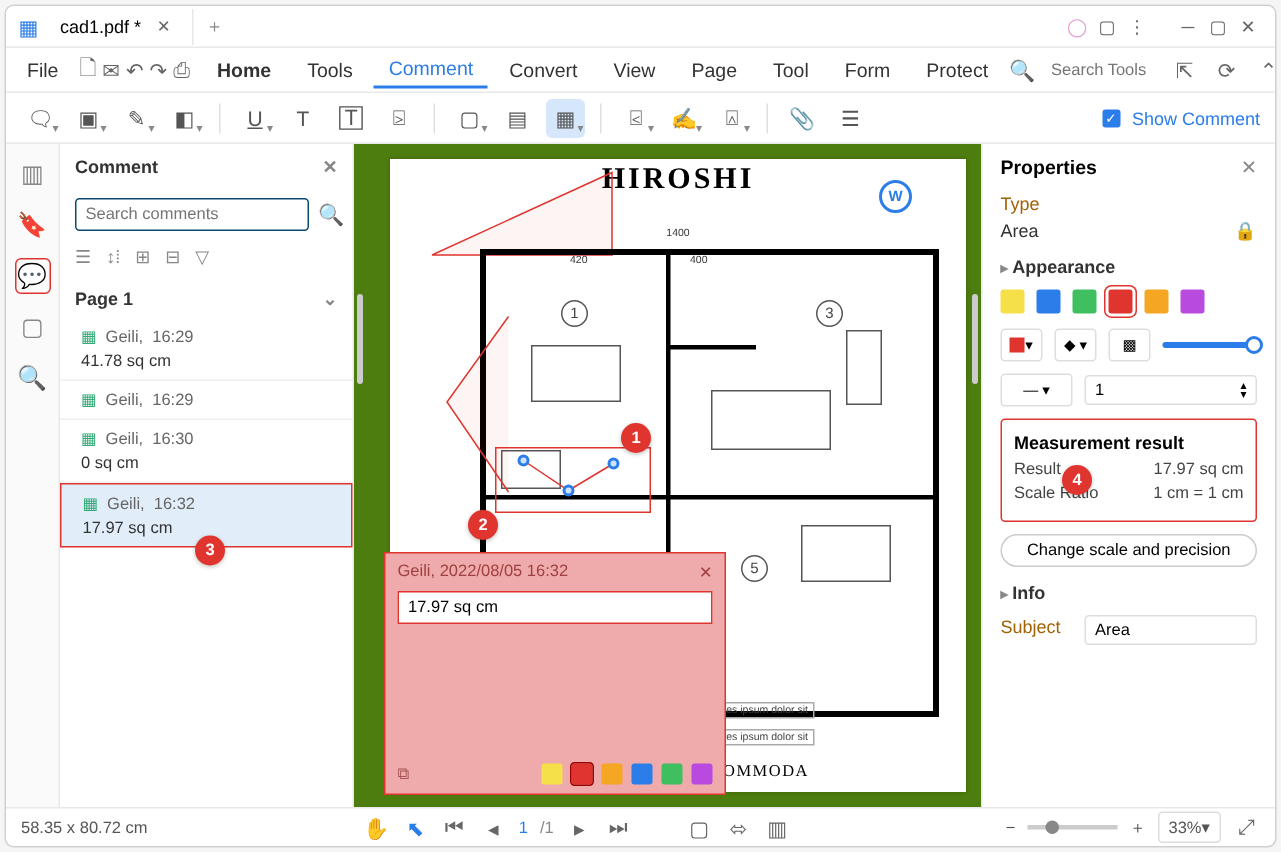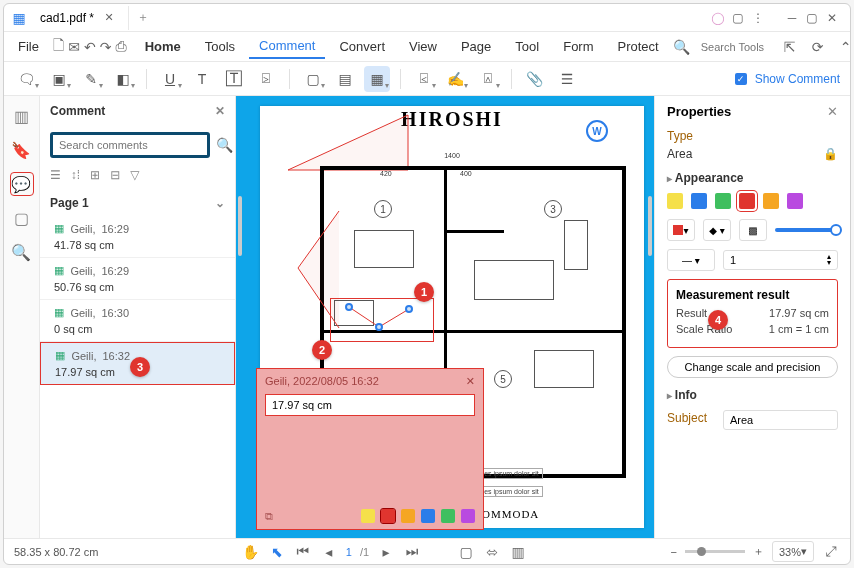--- a/index.html
+++ b/index.html
@@ -21,31 +21,31 @@
 .tb-btn .dd { font-size: 8px; position: absolute; right: 1px; bottom: 2px; color: #888; }
 .sep { width: 1px; height: 20px; background: #e0e0e0; }
 .body { flex: 1; display: flex; min-height: 0; }
 .railbar { width: 36px; background: #fafafa; border-right: 1px solid #e8e8e8; padding-top: 8px; display: flex; flex-direction: column; gap: 10px; align-items: center; }
 .railbar .rico { width: 24px; height: 24px; display: flex; align-items: center; justify-content: center; color: #888; cursor: pointer; border-radius: 4px; }
 .railbar .rico.active { border: 1.5px solid #e0352f; color: #2b7de9; }
 .commentpanel { width: 196px; border-right: 1px solid #e8e8e8; display: flex; flex-direction: column; font-size: 12px; }
 .cp-head { display: flex; align-items: center; padding: 8px 10px; font-weight: 600; color: #333; }
 .cp-head .close { margin-left: auto; color: #888; cursor: pointer; }
 .cp-search { display: flex; padding: 6px 10px; gap: 6px; align-items: center; }
-.cp-search input { flex: 1; border: 3px solid #0c4a6e; border-radius: 3px; padding: 4px 6px; font-size: 11px; }
+.cp-search input { flex: 1; border: 1px solid #0c4a6e; border-radius: 3px; padding: 4px 6px; font-size: 11px; }
 .cp-filters { display: flex; gap: 10px; padding: 4px 10px 8px; color: #888; }
 .cp-filters span { cursor: pointer; }
 .cp-page { display: flex; align-items: center; padding: 6px 10px; font-weight: 600; color: #333; }
 .cp-page .chev { margin-left: auto; color: #888; }
 .citem { padding: 6px 10px 6px 14px; border-bottom: 1px solid #f0f0f0; cursor: pointer; position: relative; }
 .citem .meta { display: flex; gap: 6px; color: #666; font-size: 11px; align-items: center; }
 .citem .val { color: #333; font-size: 11px; margin-top: 4px; }
 .citem.sel { background: #e1edf8; border: 1.5px solid #e0352f; }
 .callout { position: absolute; width: 20px; height: 20px; border-radius: 50%; background: #e0352f; color: #fff; font-size: 11px; font-weight: bold; display: flex; align-items: center; justify-content: center; z-index: 5; box-shadow: 0 1px 3px rgba(0,0,0,0.25); }
-.canvas { flex: 1; background: #0ea5e9; position: relative; overflow: hidden; }
+.canvas { flex: 1; background: #4d7c0f; position: relative; overflow: hidden; }
 .propspanel { width: 196px; border-left: 1px solid #e8e8e8; padding: 8px 12px; font-size: 12px; overflow-y: auto; }
 .propspanel h3 { font-size: 13px; font-weight: 600; margin-bottom: 10px; display: flex; }
 .propspanel h3 .close { margin-left: auto; color: #888; cursor: pointer; font-weight: normal; font-size: 13px; }
 .plabel { color: #a16207; margin-bottom: 4px; }
 .pval { color: #333; margin-bottom: 10px; display: flex; align-items: center; }
 .psec { font-weight: 600; margin: 8px 0; color: #333; }
 .psec::before { content: "▸ "; color: #888; font-size: 10px; }
 .swatches { display: flex; gap: 8px; margin: 6px 0 10px; }
 .sw { width: 16px; height: 16px; border-radius: 2px; cursor: pointer; }
 .sw.sel { outline: 2px solid #fff; box-shadow: 0 0 0 3px #e0352f; }
@@ -205,21 +205,20 @@
             <span>16:29</span>
           </div>
         <div class="val">41.78 sq cm</div>
       </div>
       <div class="citem">
         <div class="meta">
             <span style="color:#3a7">▦</span>
             <span>Geili,</span>
             <span>16:29</span>
           </div>
-        <div class="val">50.76 sq cm</div>
       </div>
       <div class="citem" style="position:relative">
         <div class="meta">
             <span style="color:#3a7">▦</span>
             <span>Geili,</span>
             <span>16:30</span>
           </div>
         <div class="val">0 sq cm</div>
       </div>
       <div class="citem sel">

